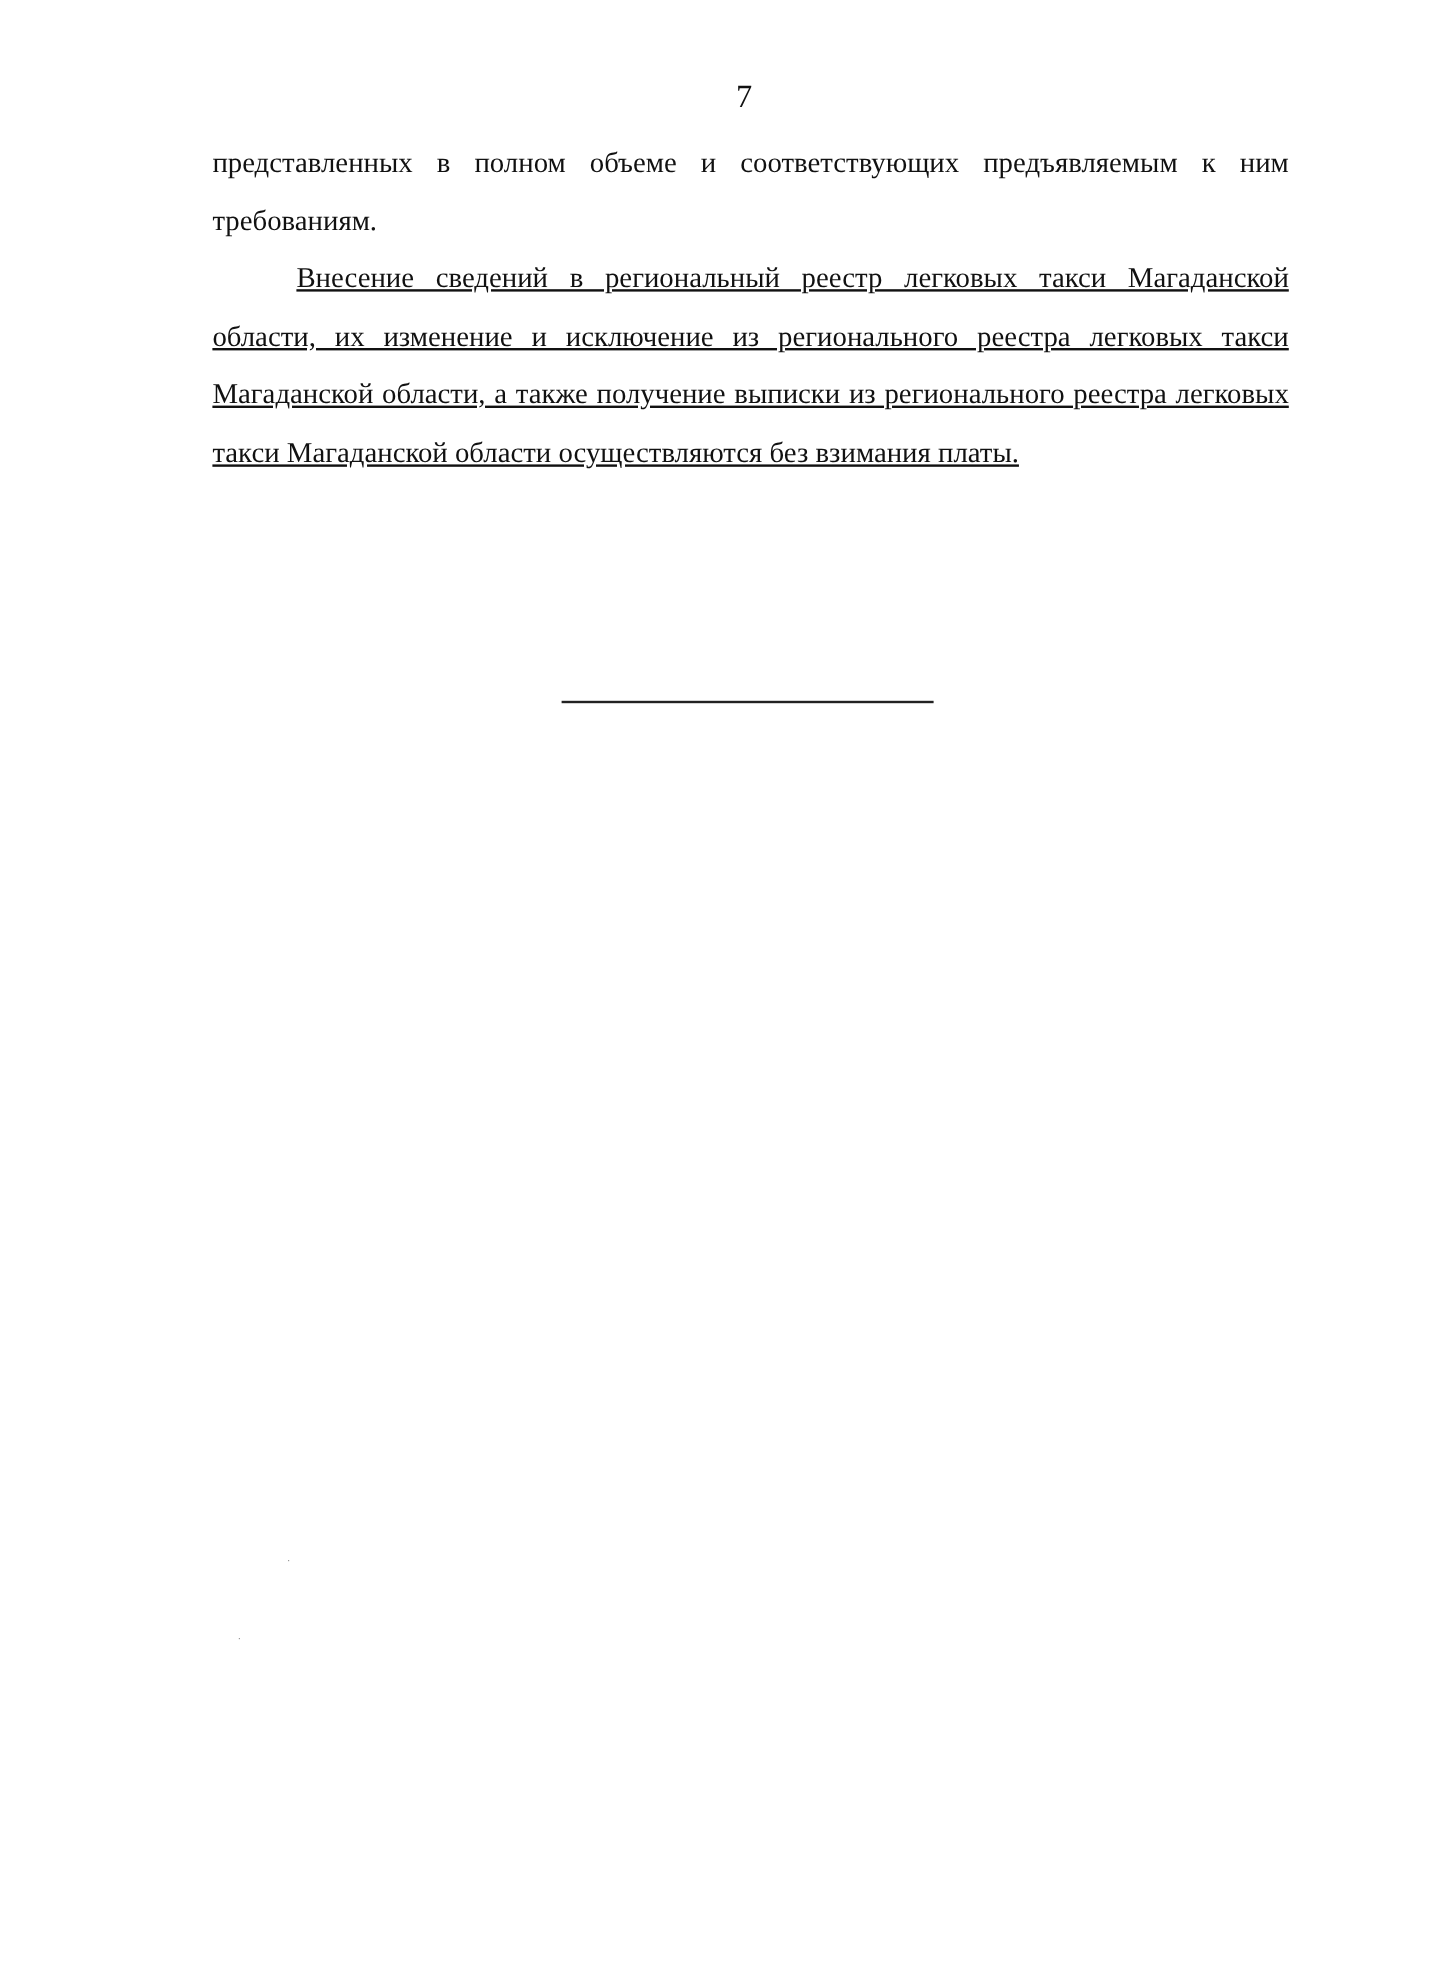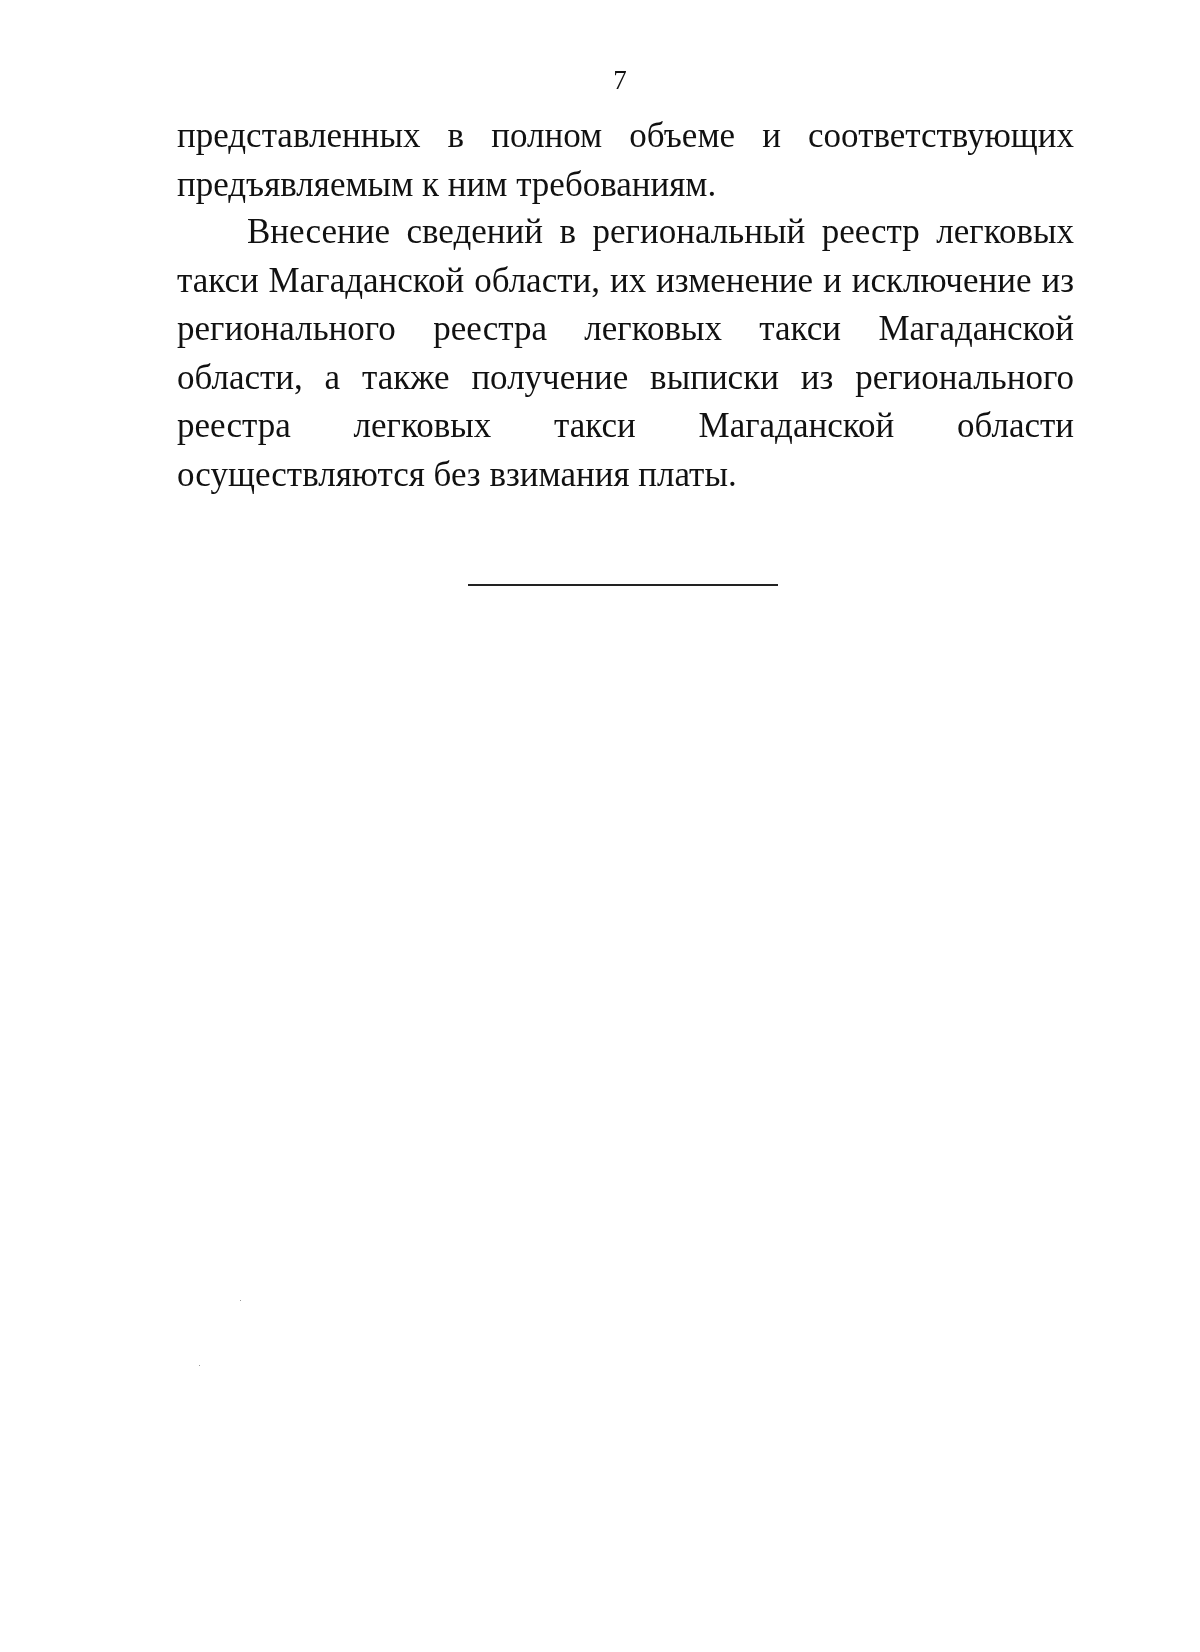--- a/index.html
+++ b/index.html
@@ -21,40 +21,41 @@
       left: 0;
       width: 1240px;
       text-align: center;
       font-size: 27px;
       line-height: 32px;
     }
     .body-text {
       position: absolute;
       left: 177px;
       width: 897px;
-      font-size: 35px;
+      font-size: 24px;
       line-height: 48.6px;
       text-align: justify;
       text-align-last: left;
     }
     .para {
       margin: 0;
     }
     .para-1 {
       position: absolute;
       top: 112px;
       left: 177px;
       width: 897px;
     }
     .para-2 {
       position: absolute;
       top: 208px;
       left: 177px;
       width: 897px;
       text-indent: 70px;
+      text-decoration: underline;
     }
     .end-rule {
       position: absolute;
       top: 584px;
       left: 468px;
       width: 310px;
       height: 0;
       border-top: 2px solid #222222;
     }
     .speck {

